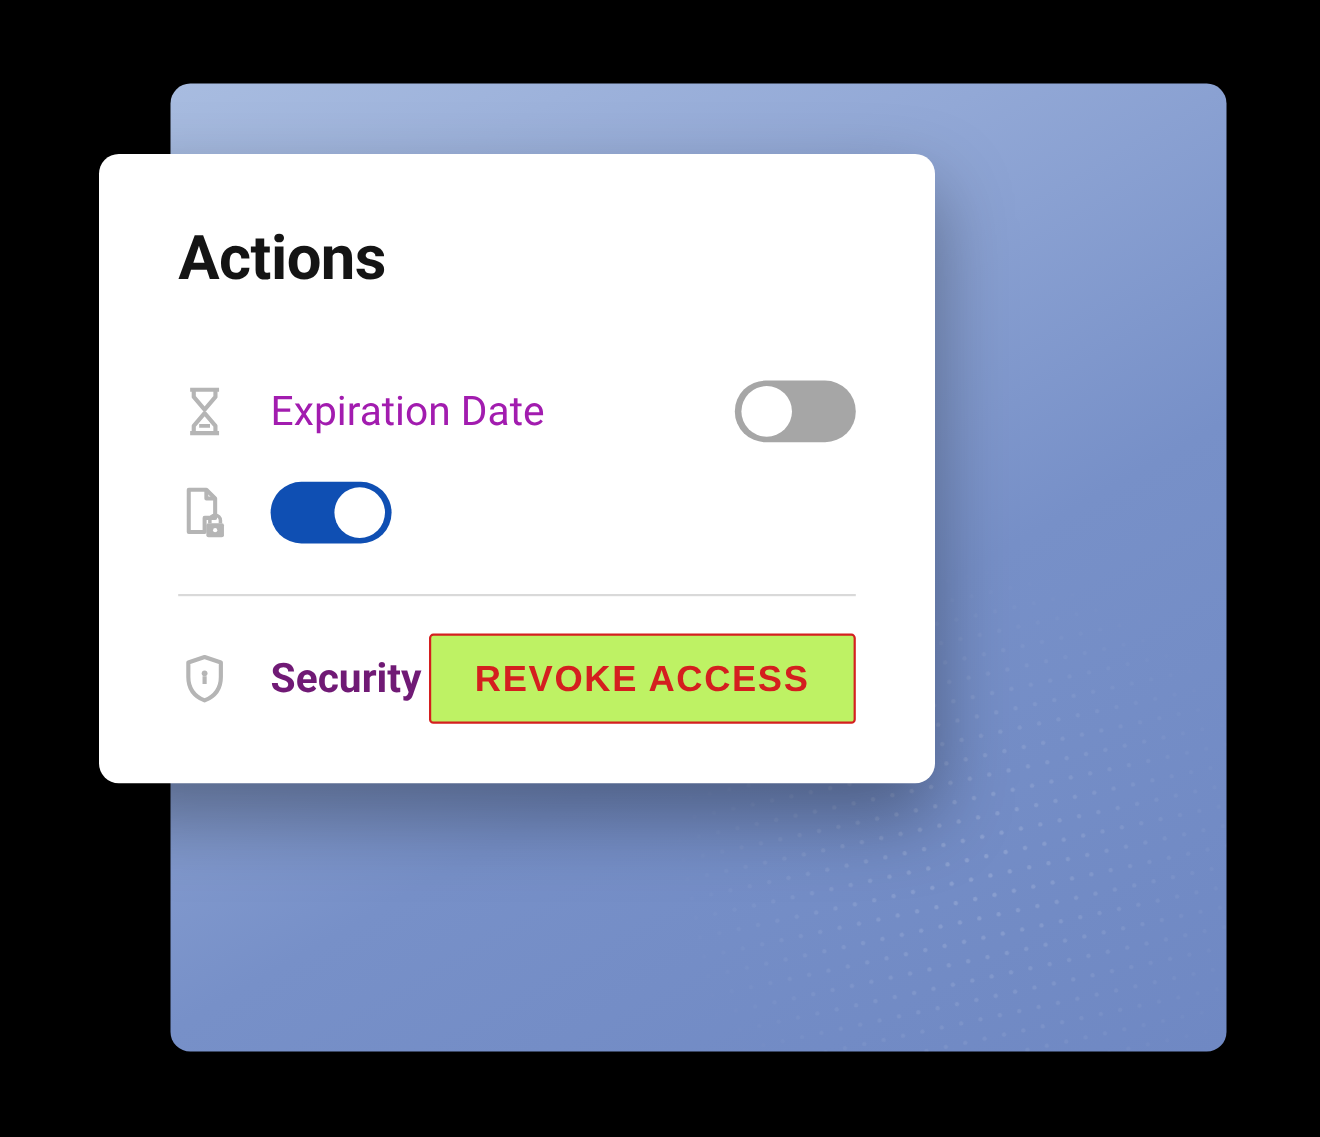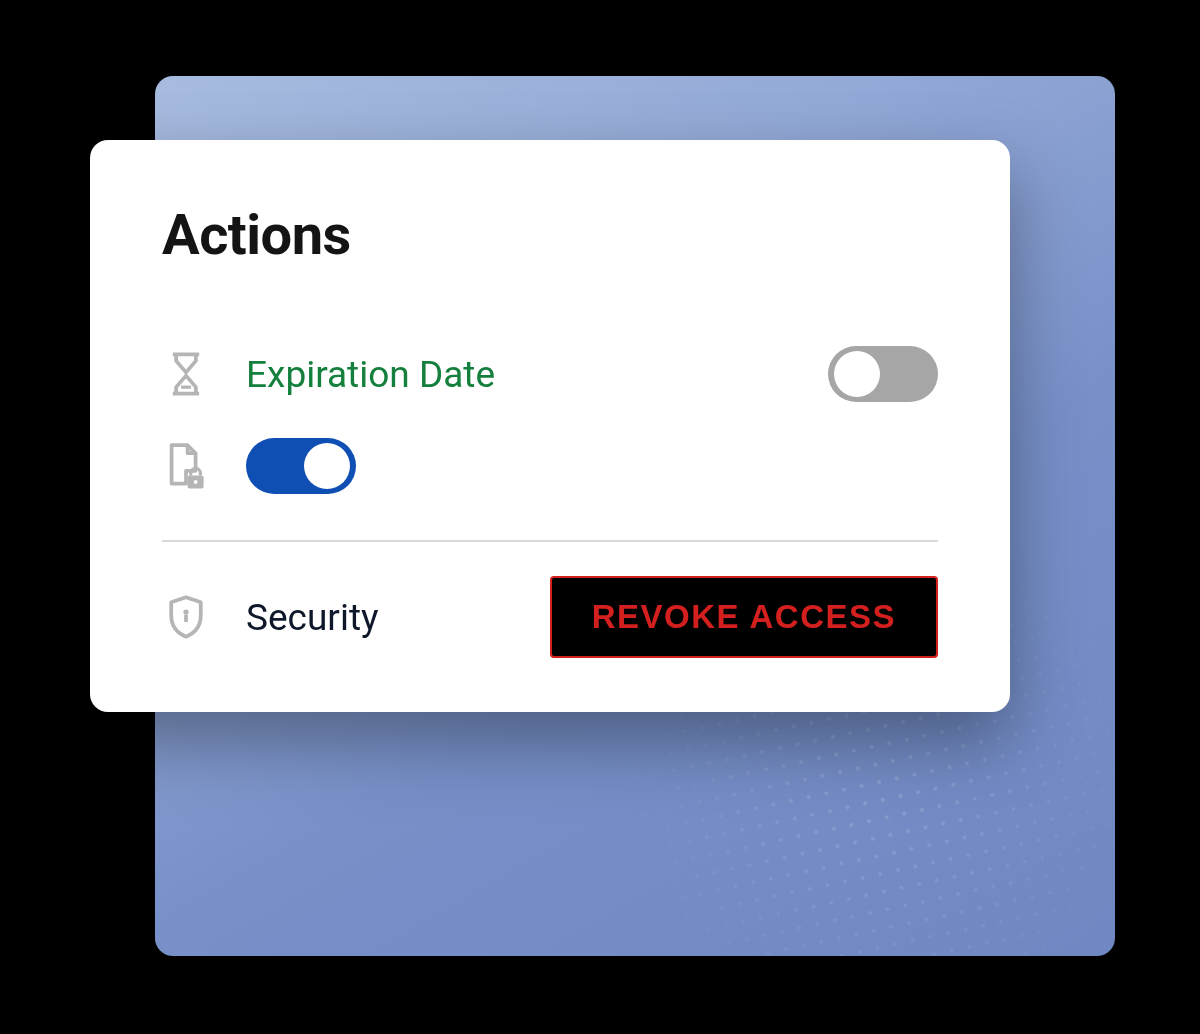--- a/index.html
+++ b/index.html
@@ -26,21 +26,21 @@
       right: -120px;
       bottom: -180px;
       width: 700px;
       height: 700px;
       opacity: 0.5;
     }
     .card {
       position: absolute;
       top: 140px;
       left: 90px;
-      width: 920px;
+      width: 760px;
       background: #fff;
       border-radius: 18px;
       box-shadow: 0 30px 70px rgba(0,0,0,0.35);
       padding: 62px 72px 54px 72px;
     }
     .card-title {
       font-size: 56px;
       font-weight: 700;
       color: #141414;
       letter-spacing: -0.5px;
@@ -56,21 +56,21 @@
       height: 48px;
       margin-right: 36px;
       display: flex;
       align-items: center;
       justify-content: center;
       flex-shrink: 0;
     }
     .action-label {
       flex: 1;
       font-size: 37px;
-      color: #15803d;
+      color: #a21caf;
       font-weight: 400;
     }
     .toggle {
       width: 110px;
       height: 56px;
       border-radius: 28px;
       position: relative;
       cursor: pointer;
     }
     .toggle.off { background: #a6a6a6; }
@@ -89,28 +89,28 @@
       border: none;
       border-top: 2px solid #d9d9d9;
       margin: 28px 0 34px 0;
     }
     .security-row {
       display: flex;
       align-items: center;
     }
     .security-label {
       font-size: 37px;
-      color: #0f172a;
-      font-weight: 400;
+      color: #701a75;
+      font-weight: 700;
       flex: 1;
     }
     .revoke-btn {
       border: 2.5px solid #d41f1f;
       color: #d41f1f;
-      background: #000000;
+      background: #bef264;
       font-size: 33px;
       font-weight: 600;
       letter-spacing: 1.5px;
       padding: 20px 40px;
       border-radius: 4px;
       cursor: pointer;
     }
   </style>
 </head>
 <body>

